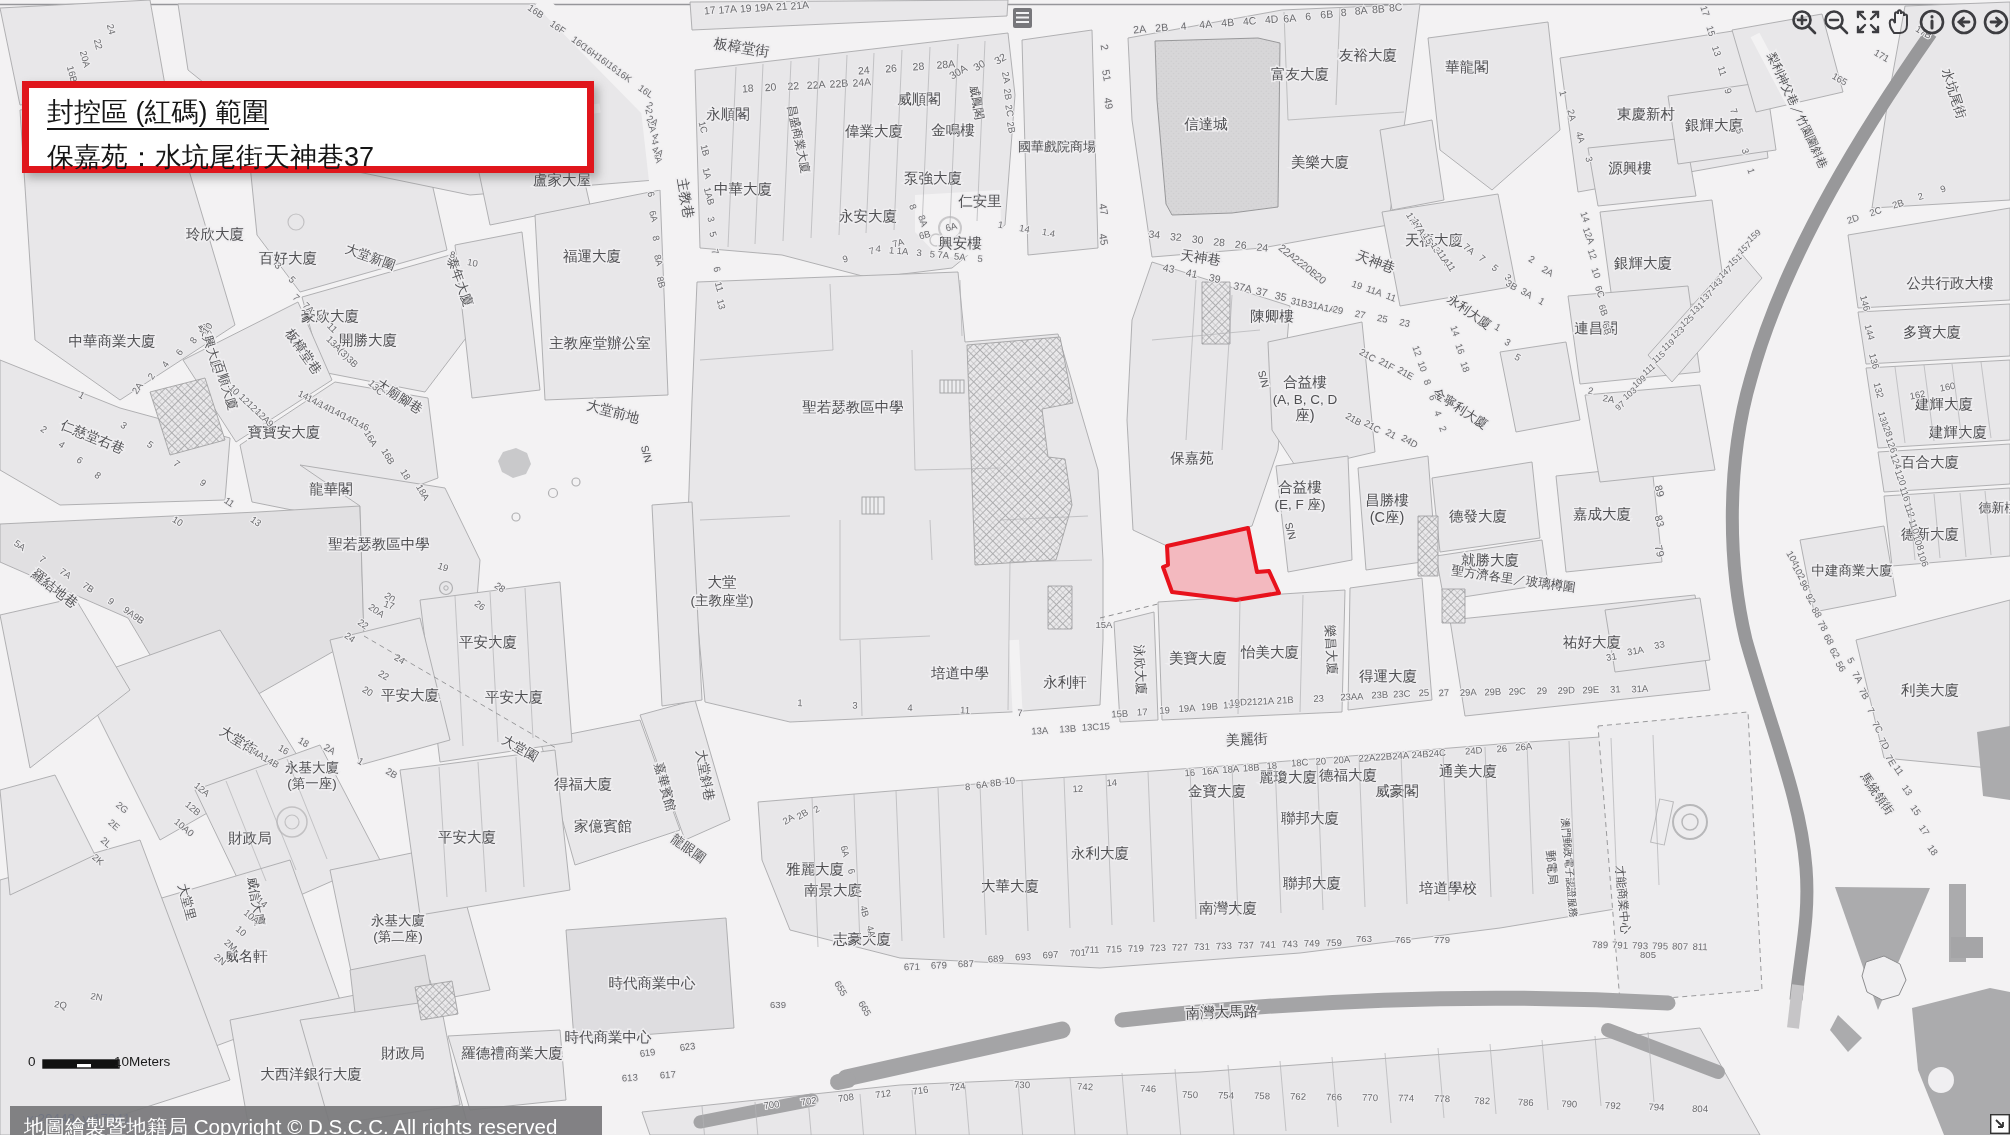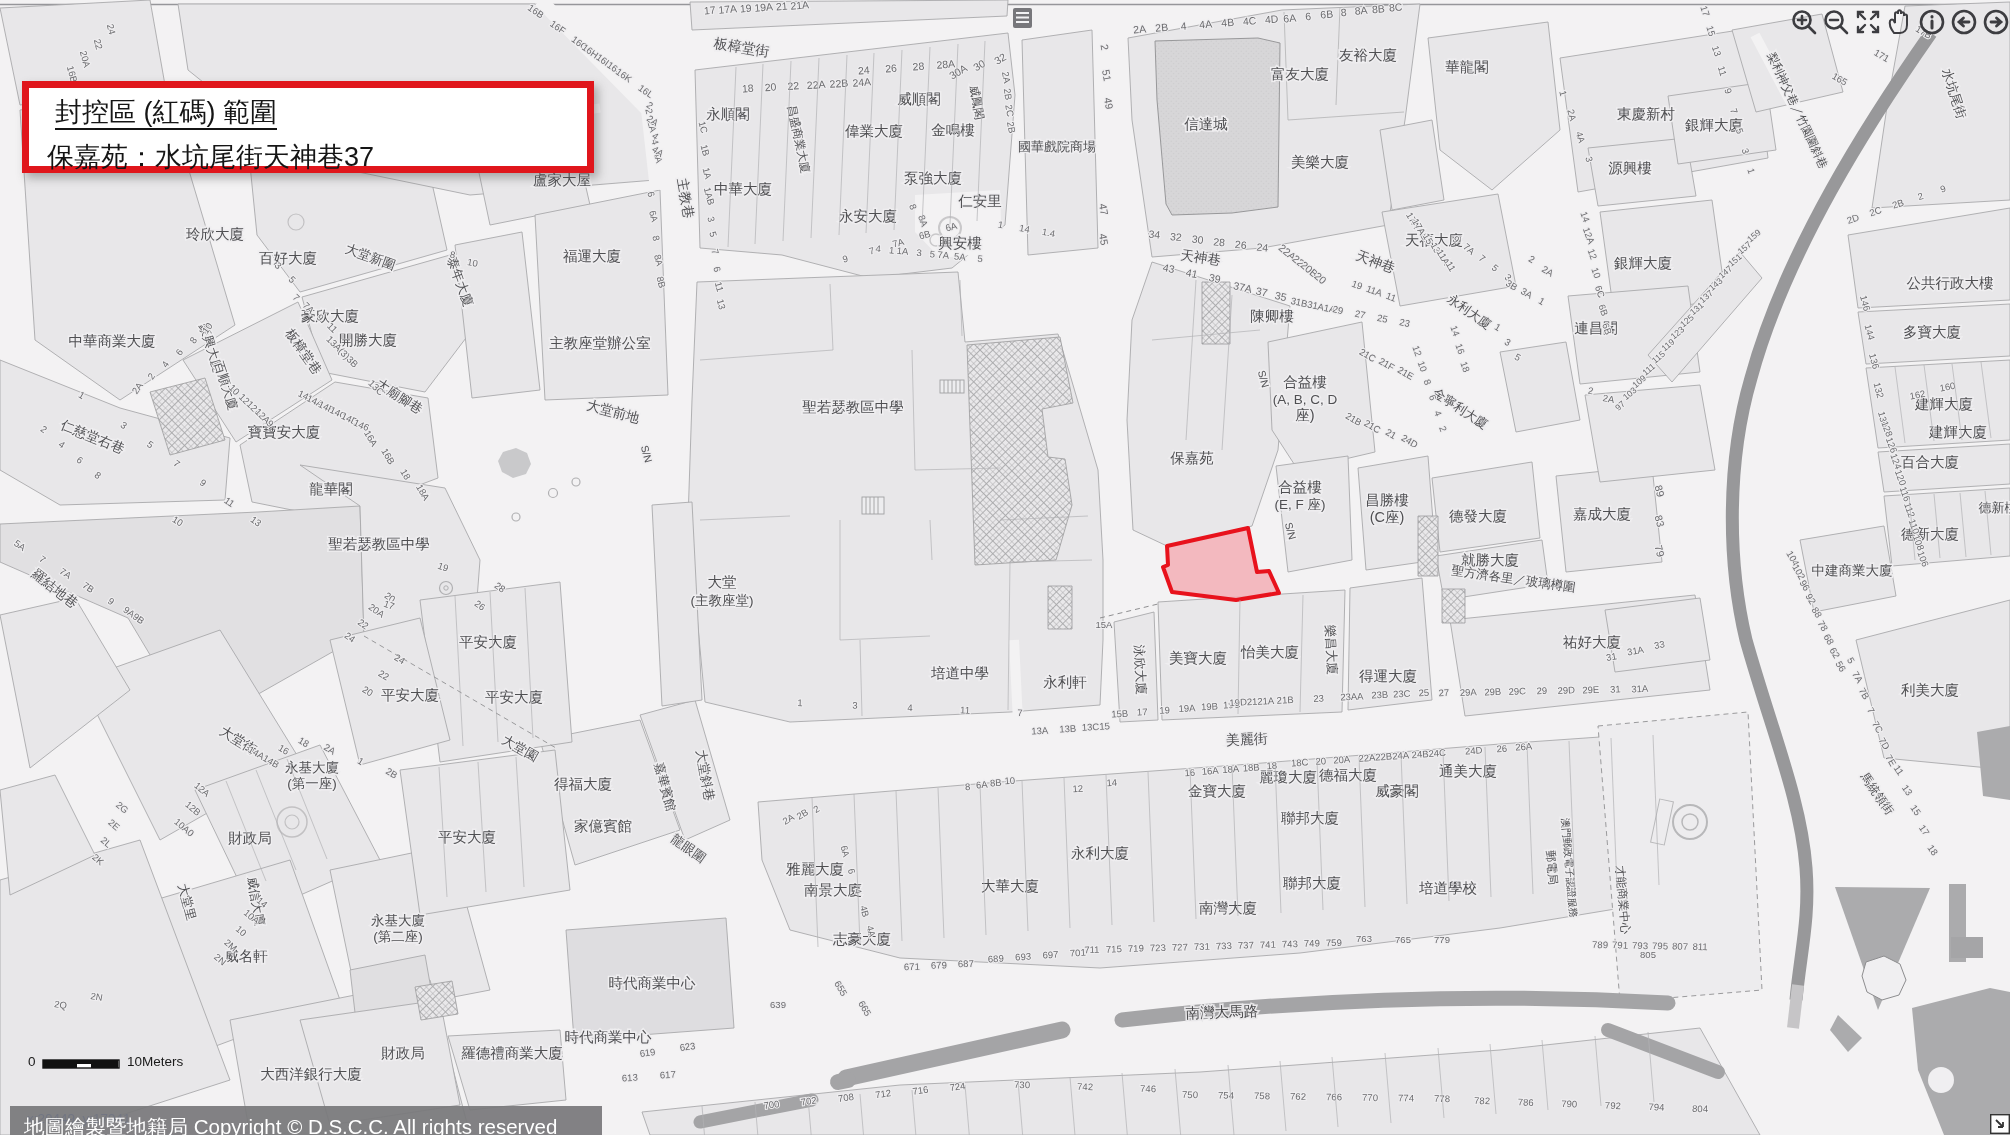--- a/index.html
+++ b/index.html
@@ -1096,32 +1096,32 @@
 <g transform="translate(192 0)">
           <circle cx="16" cy="16" r="11"></circle>
           <path d="M11 16 H20 M16.5 12 L21 16 L16.5 20" stroke-width="2.8"></path>
         </g>
 </g>
 </svg>
 
 
 <div class="ov" style="left:22px;top:81px;width:540px;height:72px;background:#ffffff;
 border:7px solid #e0161c;padding:6px 0 0 18px;color:#151515;box-shadow:4px 5px 9px rgba(70,70,70,0.4);">
-<div style="font-size:27px;"><span style="border-bottom:2px solid #151515;padding-bottom:1px;margin-left:8px;">封控區 (紅碼) 範圍</span></div>
+<div style="font-size:27px;"><span style="border-bottom:2px solid #151515;padding-bottom:1px;">封控區 (紅碼) 範圍</span></div>
 <div style="font-size:27px;margin-top:9px;">保嘉苑：水坑尾街天神巷37</div>
 </div>
 
 <div class="ov" style="left:28px;top:1054px;font-size:13.5px;color:#1a1a1a;">0</div>
 <svg class="ov" style="left:42px;top:1059px;" width="80" height="12">
 <rect x="1" y="1" width="76" height="8" fill="#ffffff" stroke="#111" stroke-width="1.4"></rect>
 <rect x="1" y="1" width="34" height="8" fill="#111"></rect>
 <rect x="49" y="1" width="27" height="8" fill="#111"></rect>
 <rect x="35" y="1" width="14" height="4" fill="#111"></rect>
 </svg>
-<div class="ov" style="left:127px;top:1054px;font-size:13.5px;color:#1a1a1a;">10Meters</div>
+<div class="ov" style="left:114px;top:1054px;font-size:13.5px;color:#1a1a1a;">10Meters</div>
 
 <div class="ov" style="left:27px;top:1111px;font-size:13.5px;color:#1d4ed8;">x:20449, y:17941</div>
 
 <div class="ov" style="left:10px;top:1106px;width:578px;height:42px;background:rgba(121,121,123,0.93);
 color:#ffffff;font-size:20.5px;line-height:42px;padding-left:14px;white-space:nowrap;">地圖繪製暨地籍局 Copyright © D.S.C.C. All rights reserved</div>
 
 <svg class="ov" style="left:1990px;top:1114px;" width="20" height="20">
 <rect x="0.7" y="0.7" width="18.6" height="18.6" fill="#fdfdfd" stroke="#333" stroke-width="1.4"></rect>
 <path d="M6 6 L13 13 M13 13 v-5 M13 13 h-5" stroke="#333" stroke-width="1.8" fill="none"></path>
 </svg>

